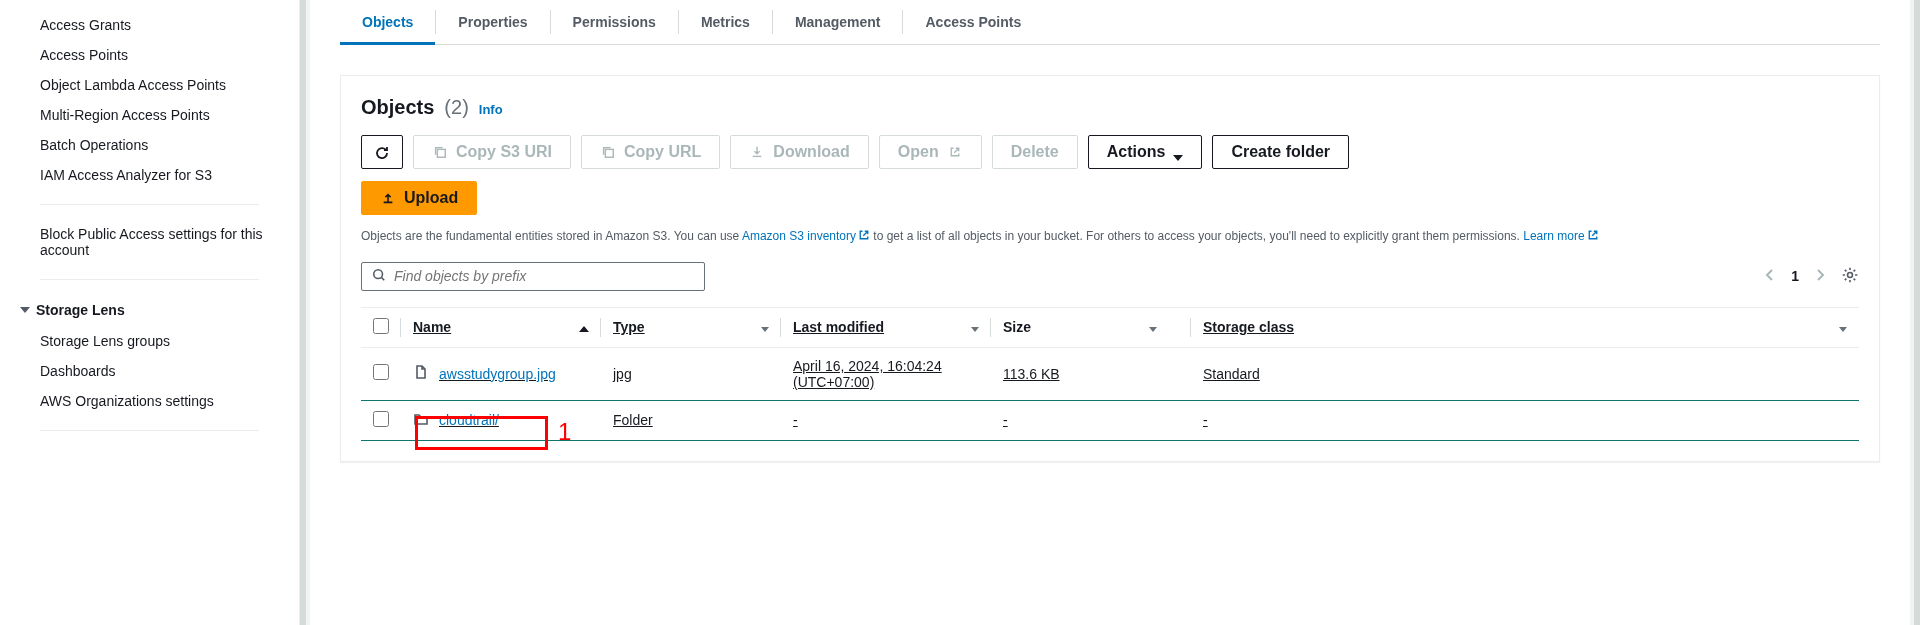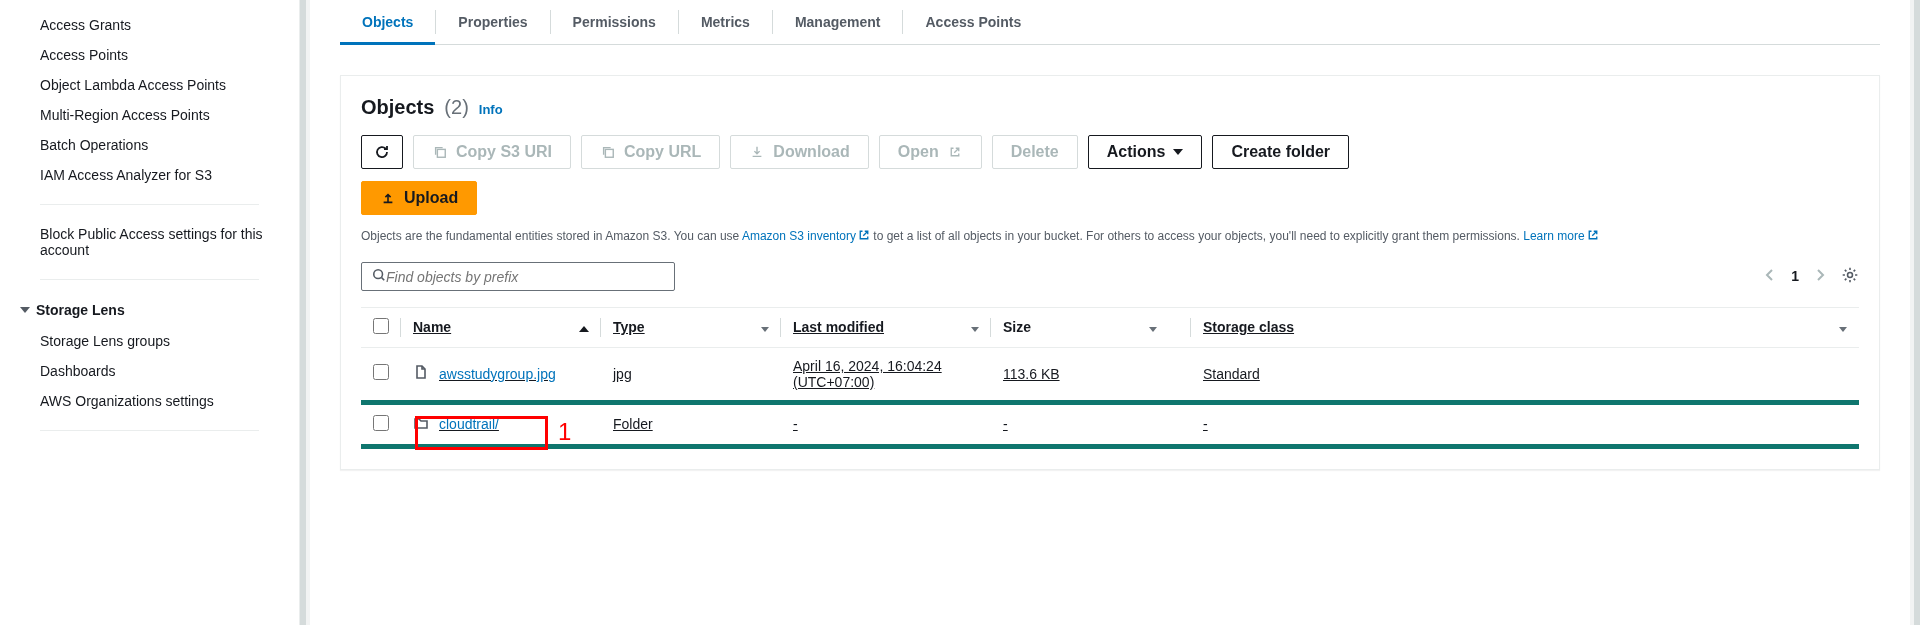--- a/index.html
+++ b/index.html
@@ -110,43 +110,44 @@
       background: #fff;
       color: #545b64;
       font-weight: 700;
       cursor: pointer;
       border-radius: 2px;
       font-size: 16px;
       font-family: inherit;
     }
     .btn.icon-only { padding: 7px 12px; }
     .btn.disabled { border-color: #d5dbdb; color: #aab7b8; cursor: not-allowed; }
-    .btn.dark { border-color: #16191f; color: #16191f; }
+    .btn.dark { border-color: #16191f; color: #16191f; align-items: flex-end; }
     .btn.primary { background: #ff9900; border-color: #ff9900; color: #16191f; }
     .small-icon { width: 16px; height: 16px; display: inline-flex; align-items: center; justify-content: center; }
     .desc {
       font-size: 12px;
       color: #545b64;
       line-height: 1.5;
       margin-bottom: 16px;
     }
     .desc a { color: #0073bb; text-decoration: none; }
     .ext-icon { display: inline-block; vertical-align: middle; margin-left: 2px;}
     .filter-row {
       display: flex;
       align-items: center;
       justify-content: space-between;
       margin-bottom: 16px;
     }
     .search-box {
       display: flex;
-      align-items: flex-end;
+      align-items: center;
       border: 1px solid #687078;
-      width: 314px;
+      width: 344px;
       padding: 5px 10px;
+      gap: 8px;
       border-radius: 2px;
     }
     .search-box input {
       border: none;
       outline: none;
       font-style: italic;
       font-size: 14px;
       color: #687078;
       flex: 1;
       font-family: inherit;
@@ -191,21 +192,21 @@
       display: inline-block;
     }
     .sort-caret {
       width: 0; height: 0;
       border-left: 4px solid transparent;
       border-right: 4px solid transparent;
       border-top: 5px solid #687078;
       display: inline-block;
       transform: rotate(0deg);
     }
-    .obj-table tbody tr { border-bottom: 5px solid #0f766e; }
+    .obj-table tbody tr { border-bottom: 1px solid #0f766e; }
     .obj-link { color: #0073bb; cursor: pointer; }
     .checkbox { width: 16px; height: 16px; cursor: pointer;}
     .annotation-box {
       border: 3px solid #ff0000;
       position: absolute;
       pointer-events: none;
     }
     .annotation-num {
       color: #ff0000;
       font-size: 24px;

